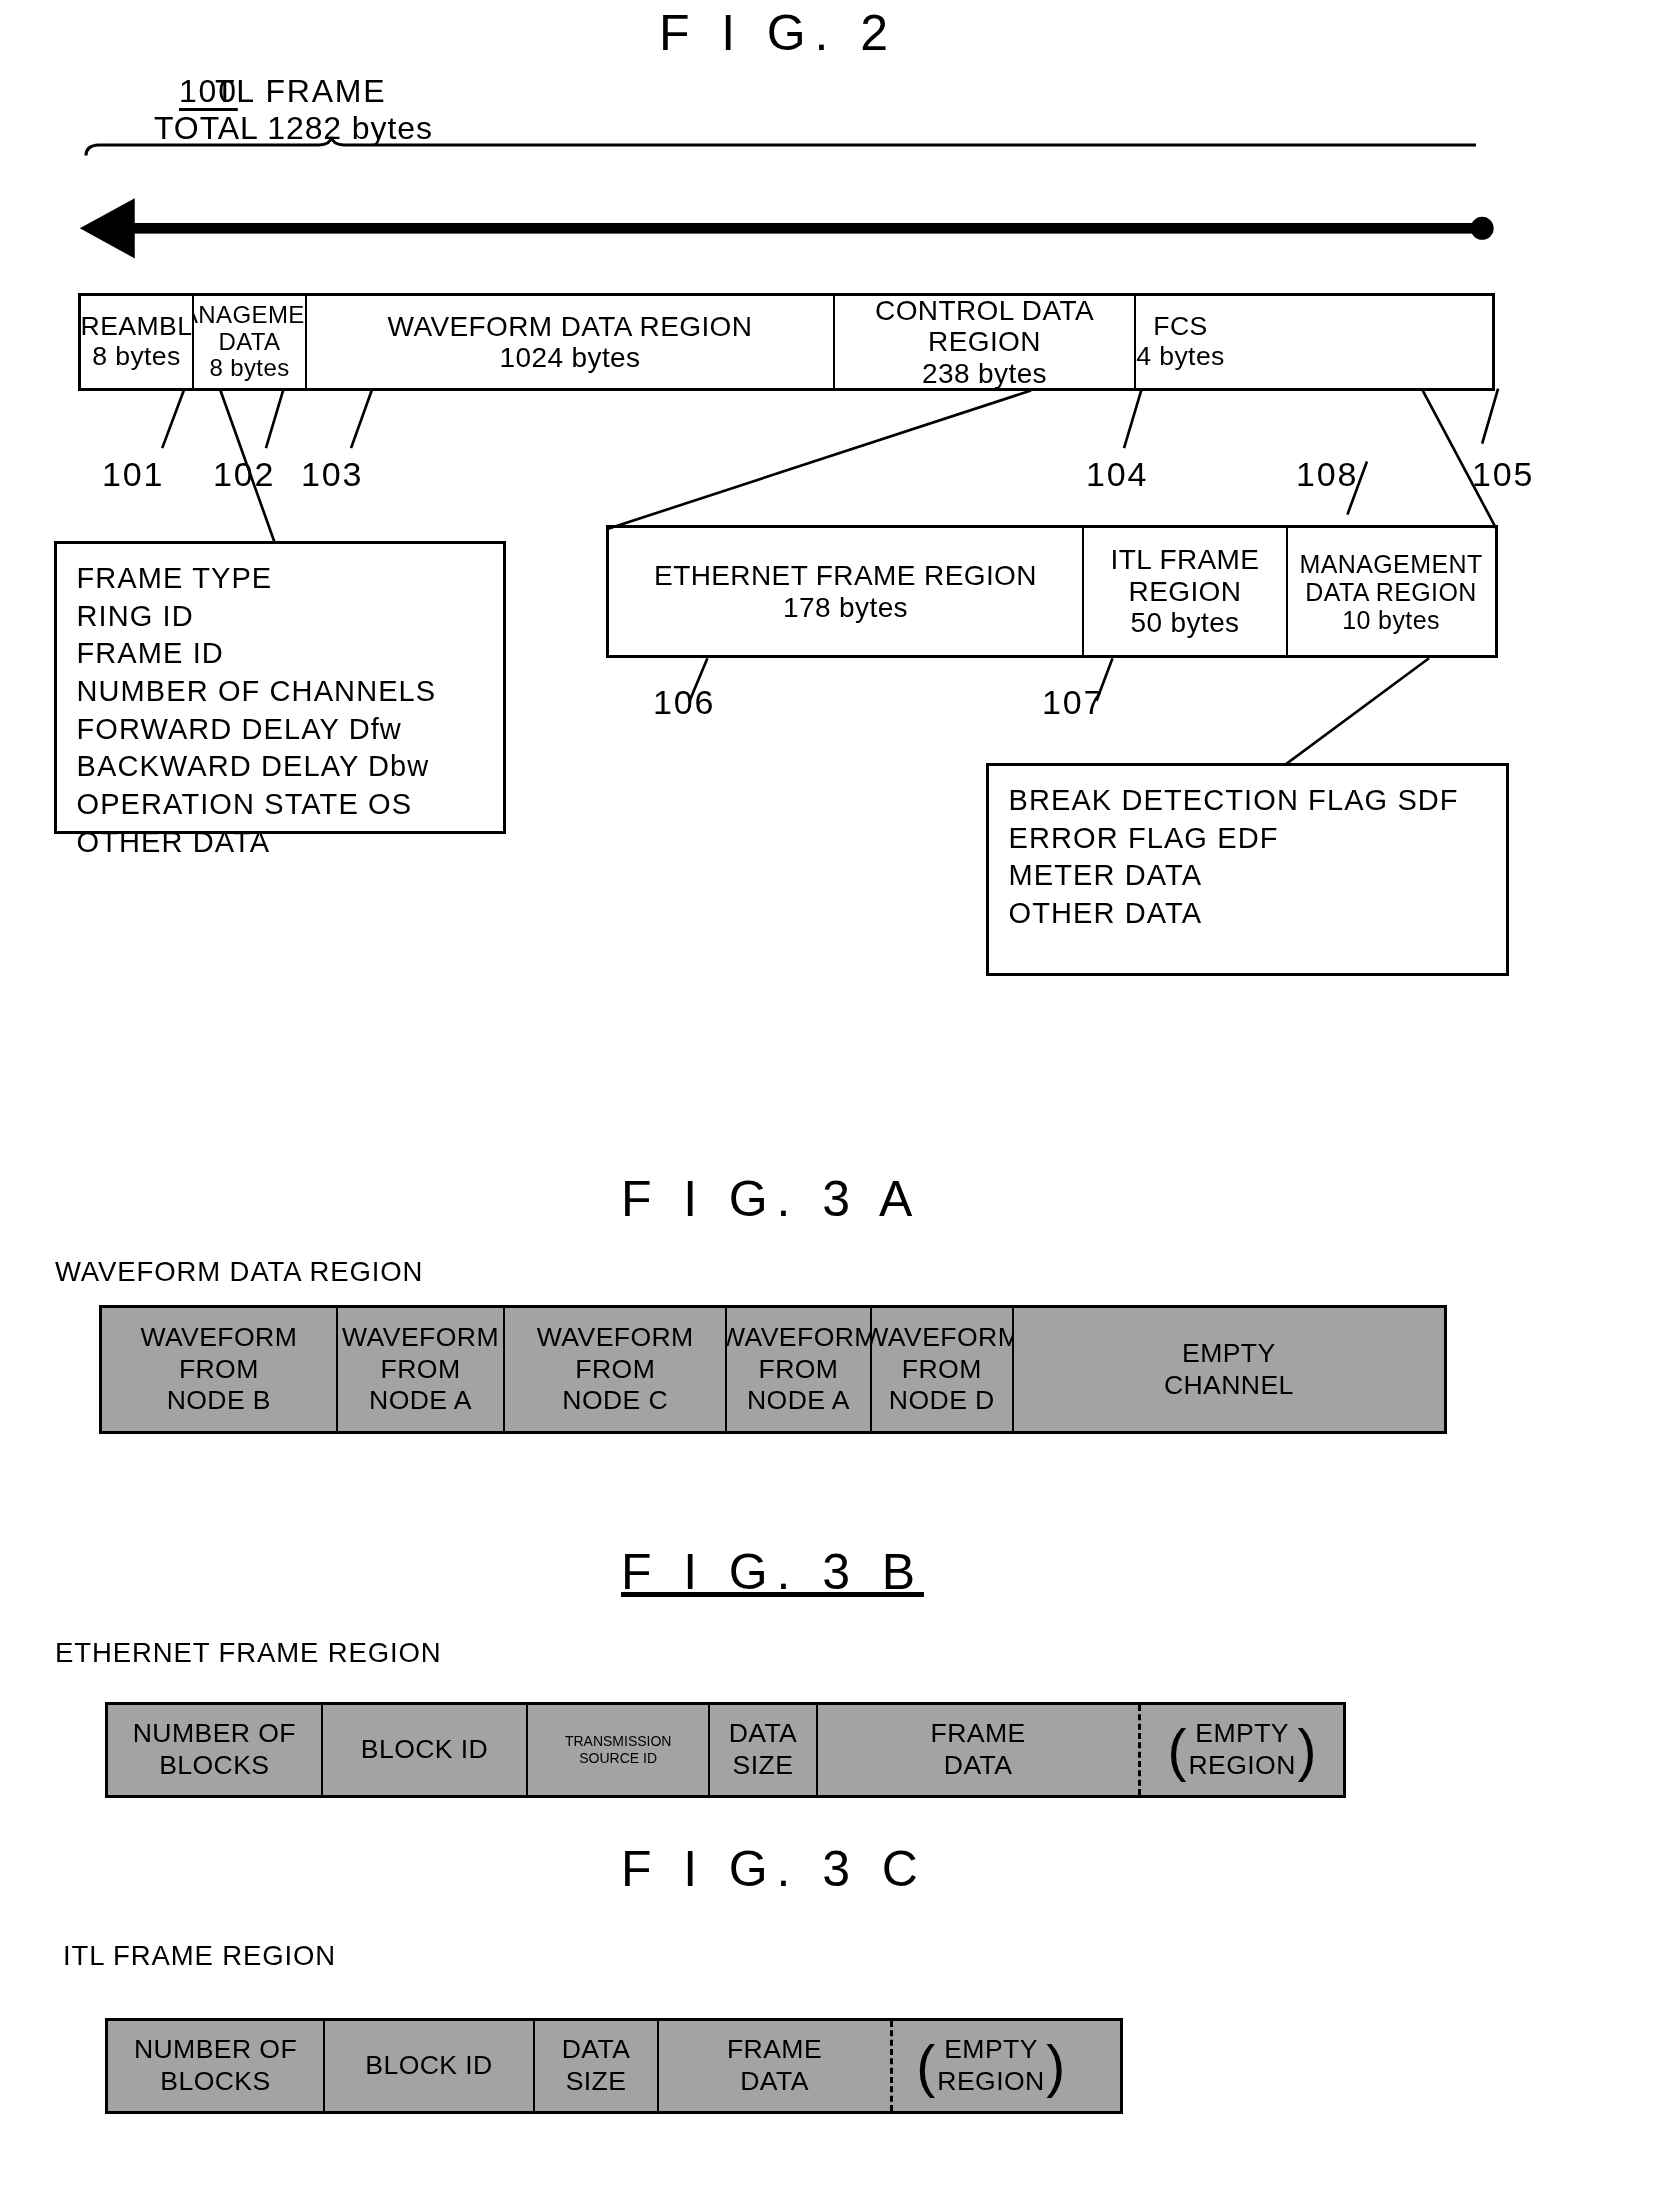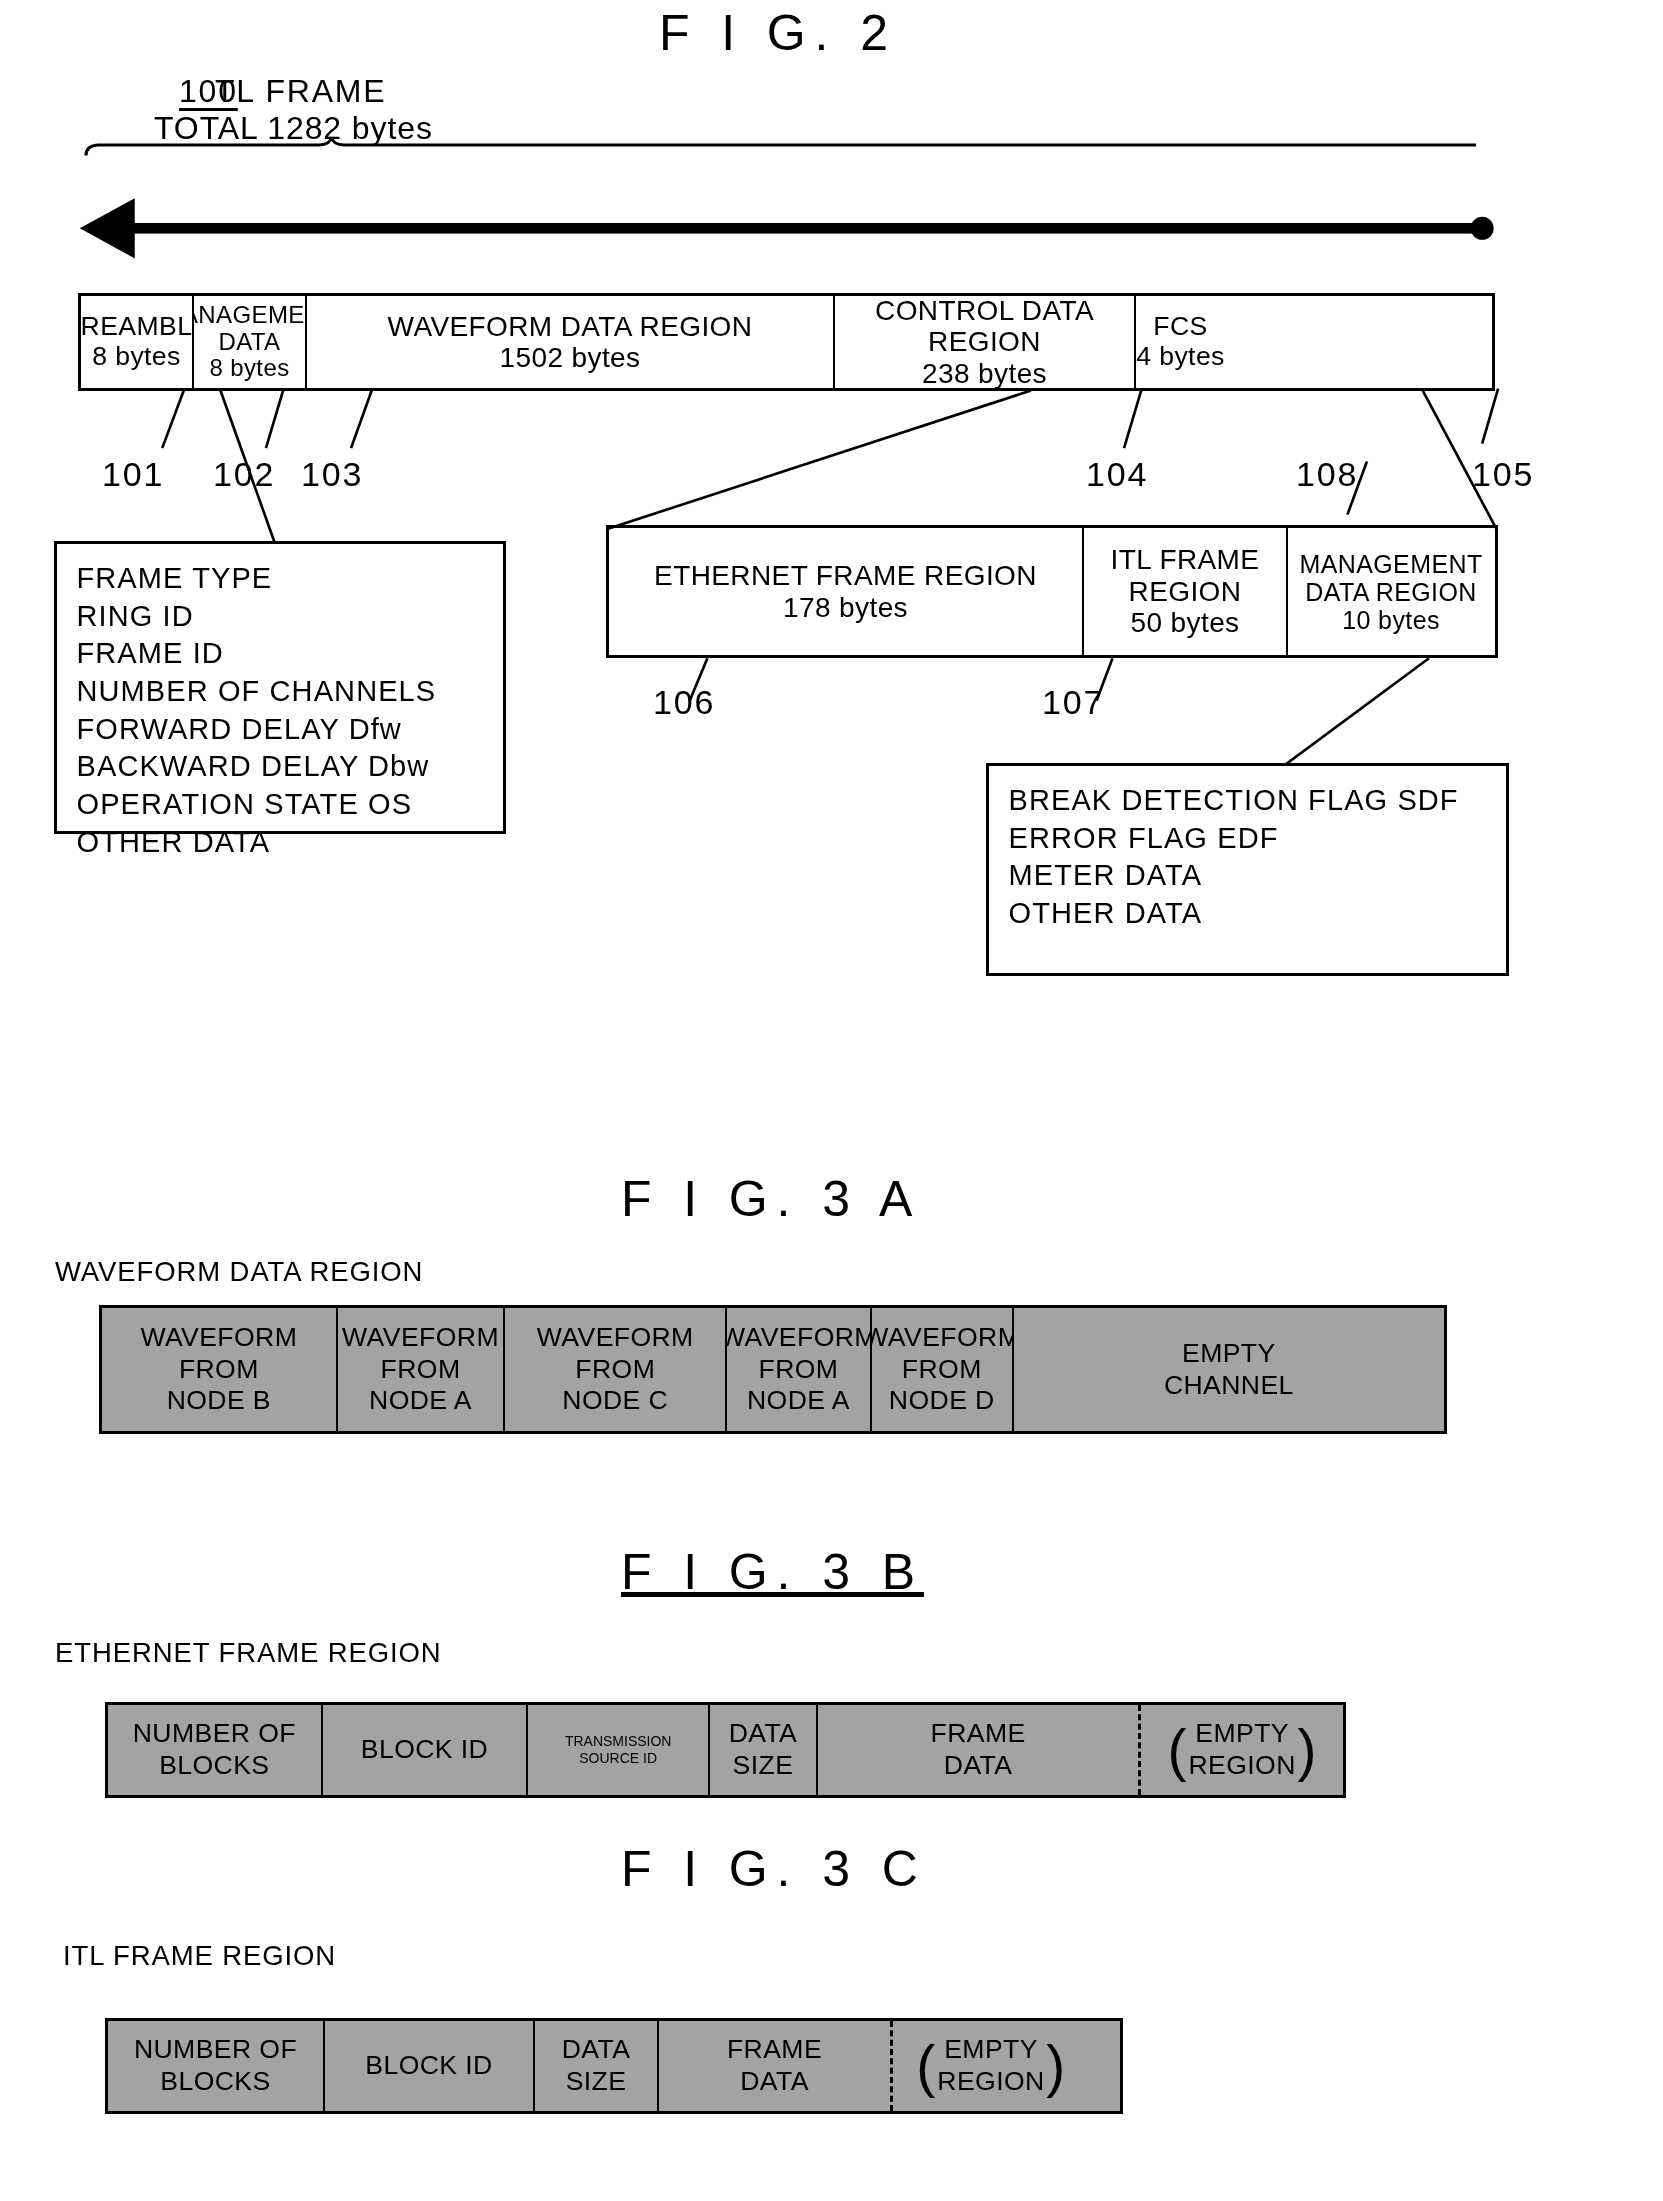--- a/index.html
+++ b/index.html
@@ -142,21 +142,21 @@
         <span class="ln">PREAMBLE</span>
         <span class="ln">8 bytes</span>
       </div>
       <div class="cell" style="width: 113px; font-size: 24px;">
         <span class="ln">MANAGEMENT</span>
         <span class="ln">DATA</span>
         <span class="ln">8 bytes</span>
       </div>
       <div class="cell" style="width: 528px; font-size: 28px;">
         <span class="ln">WAVEFORM DATA REGION</span>
-        <span class="ln">1502 bytes</span>
+        <span class="ln">1024 bytes</span>
       </div>
       <div class="cell" style="width: 301px; font-size: 28px;">
         <span class="ln">CONTROL DATA</span>
         <span class="ln">REGION</span>
         <span class="ln">238 bytes</span>
       </div>
       <div class="cell" style="width: 89px; font-size: 26.6px;">
         <span class="ln">FCS</span>
         <span class="ln">4 bytes</span>
       </div>

